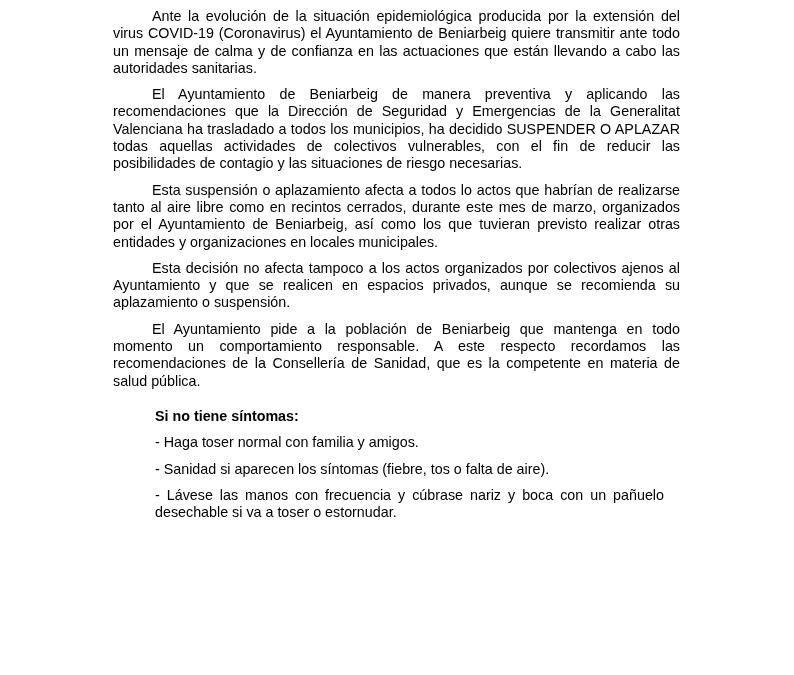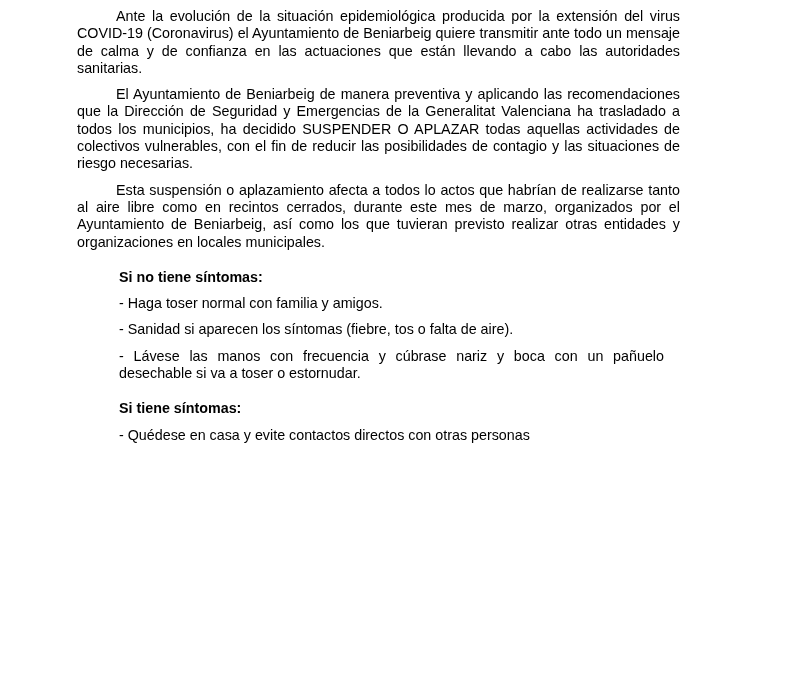--- a/index.html
+++ b/index.html
@@ -7,21 +7,21 @@
     padding: 0;
     background: #ffffff;
   }
   .page {
     position: relative;
     box-sizing: border-box;
     width: 794px;
     height: 675px;
     background: #ffffff;
     overflow: hidden;
-    padding: 8px 114px 0 77px;
+    padding: 8px 114px 0 113px;
     font-family: "Liberation Sans", sans-serif;
     font-size: 14.3px;
     line-height: 17.3px;
     color: #000000;
   }
   .para {
     margin: 0 0 9px 0;
     text-align: justify;
     text-indent: 39px;
   }
@@ -44,27 +44,25 @@
 
 <div class="page">
 
   <p class="para">Ante la evolución de la situación epidemiológica producida por la extensión del virus COVID-19 (Coronavirus) el Ayuntamiento de Beniarbeig quiere transmitir ante todo un mensaje de calma y de confianza en las actuaciones que están llevando a cabo las autoridades sanitarias.</p>
 
   <p class="para"><span>El Ayuntamiento de Beniarbeig de manera preventiva y aplicando las recomendaciones que la Dirección de Seguridad y Emergencias de la Generalitat Valenciana ha trasladado a todos los municipios, ha decidido </span><strong>SUSPENDER O APLAZAR</strong><span> todas aquellas actividades de colectivos vulnerables, con el fin de reducir las posibilidades de contagio y las situaciones de riesgo necesarias.</span></p>
 
   <p class="para">Esta suspensión o aplazamiento afecta a todos lo actos que habrían de realizarse tanto al aire libre como en recintos cerrados, durante este mes de marzo, organizados por el Ayuntamiento de Beniarbeig, así como los que tuvieran previsto realizar otras entidades y organizaciones en locales municipales.</p>
 
 
+  <p class="para">Esta decisión no afecta tampoco a los actos organizados por colectivos ajenos al Ayuntamiento y que se realicen en espacios privados, aunque se recomienda su aplazamiento o suspensión.</p>
 
+  <p class="para">El Ayuntamiento pide a la población de Beniarbeig que mantenga en todo momento un comportamiento responsable. A este respecto recordamos las recomendaciones de la Consellería de Sanidad, que es la competente en materia de salud pública.</p>
 
   <div class="section">
     <p class="section-heading">Si no tiene síntomas:</p>
     <p class="list-item">- Haga toser normal con familia y amigos.</p>
     <p class="list-item">- Sanidad si aparecen los síntomas (fiebre, tos o falta de aire).</p>
     <p class="list-item">- Lávese las manos con frecuencia y cúbrase nariz y boca con un pañuelo desechable si va a toser o estornudar.</p>
   </div>
 
-  <div class="section">
-    <p class="section-heading">Si tiene síntomas:</p>
-    <p class="list-item">- Quédese en casa y evite contactos directos con otras personas</p>
-  </div>
 
 </div>
 
 </body></html>

